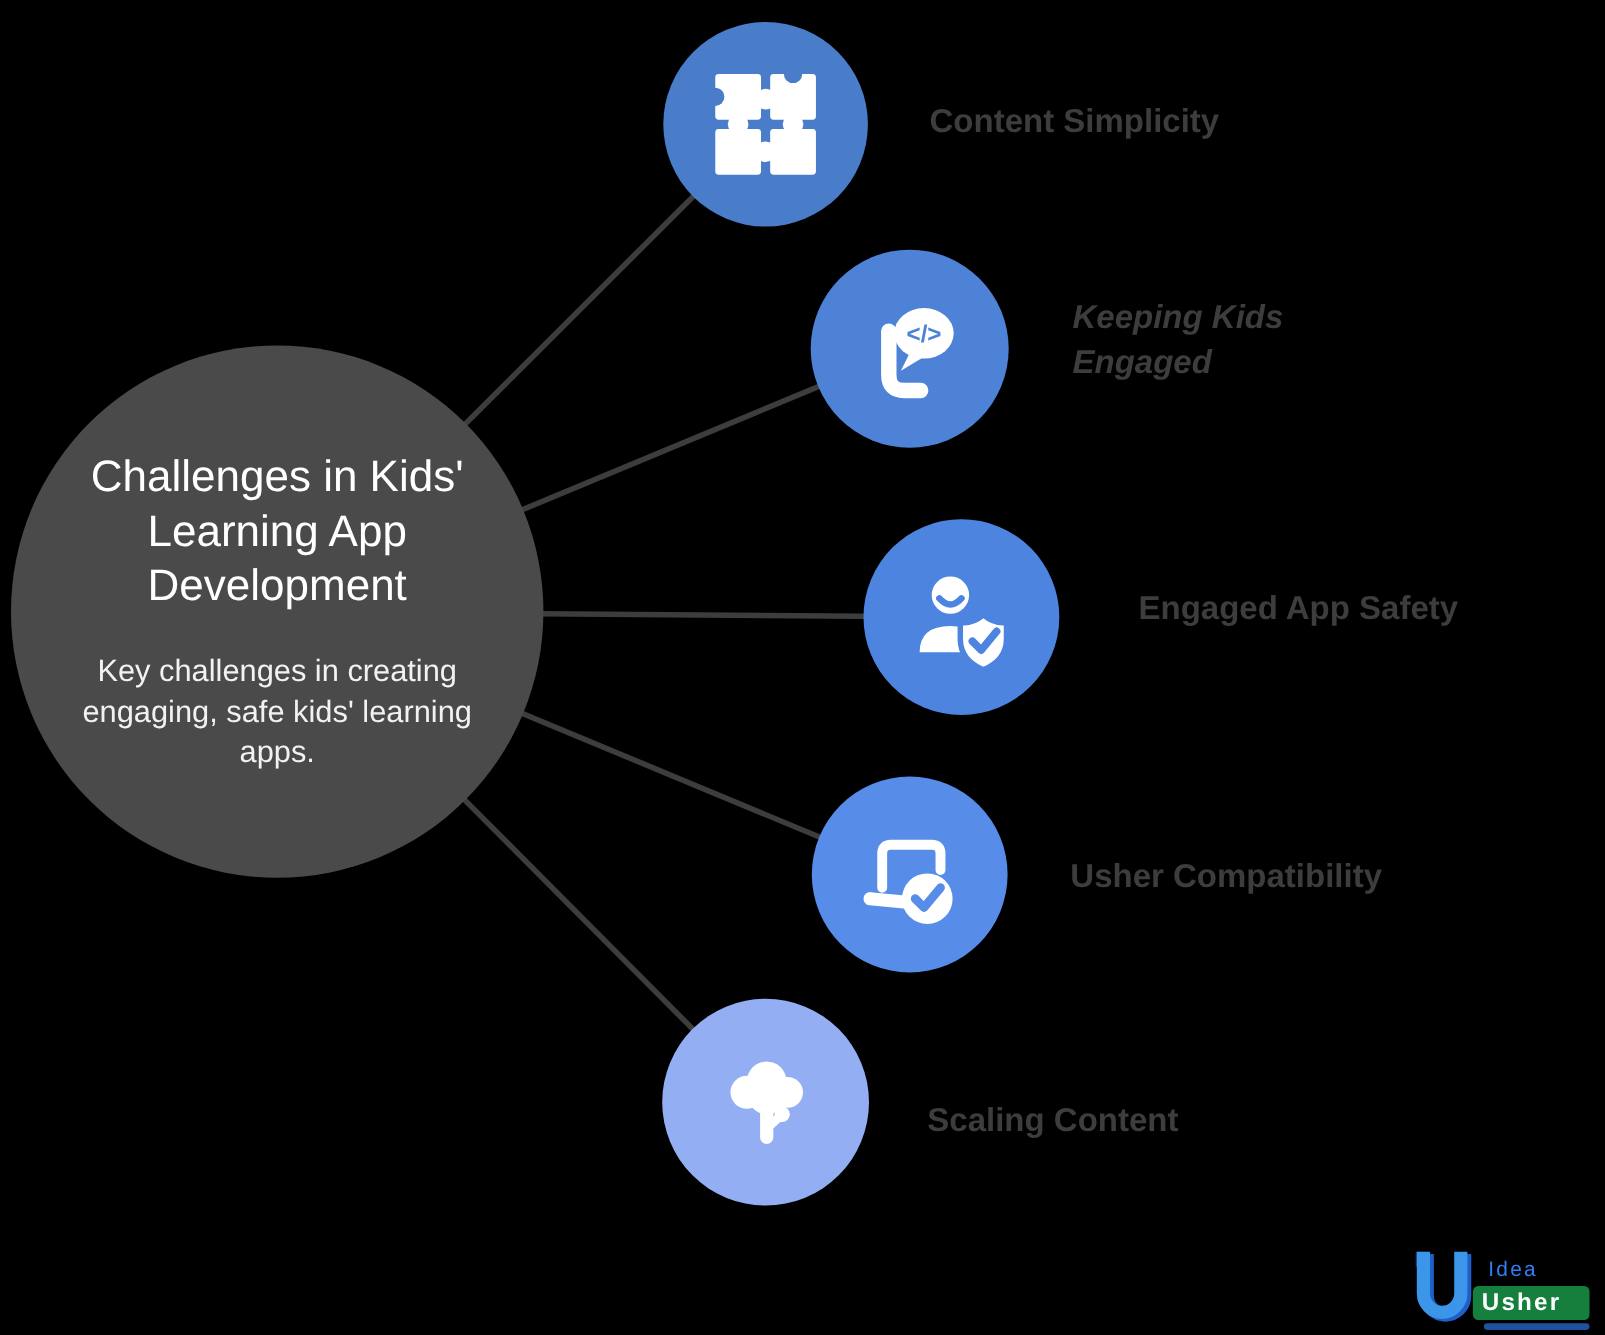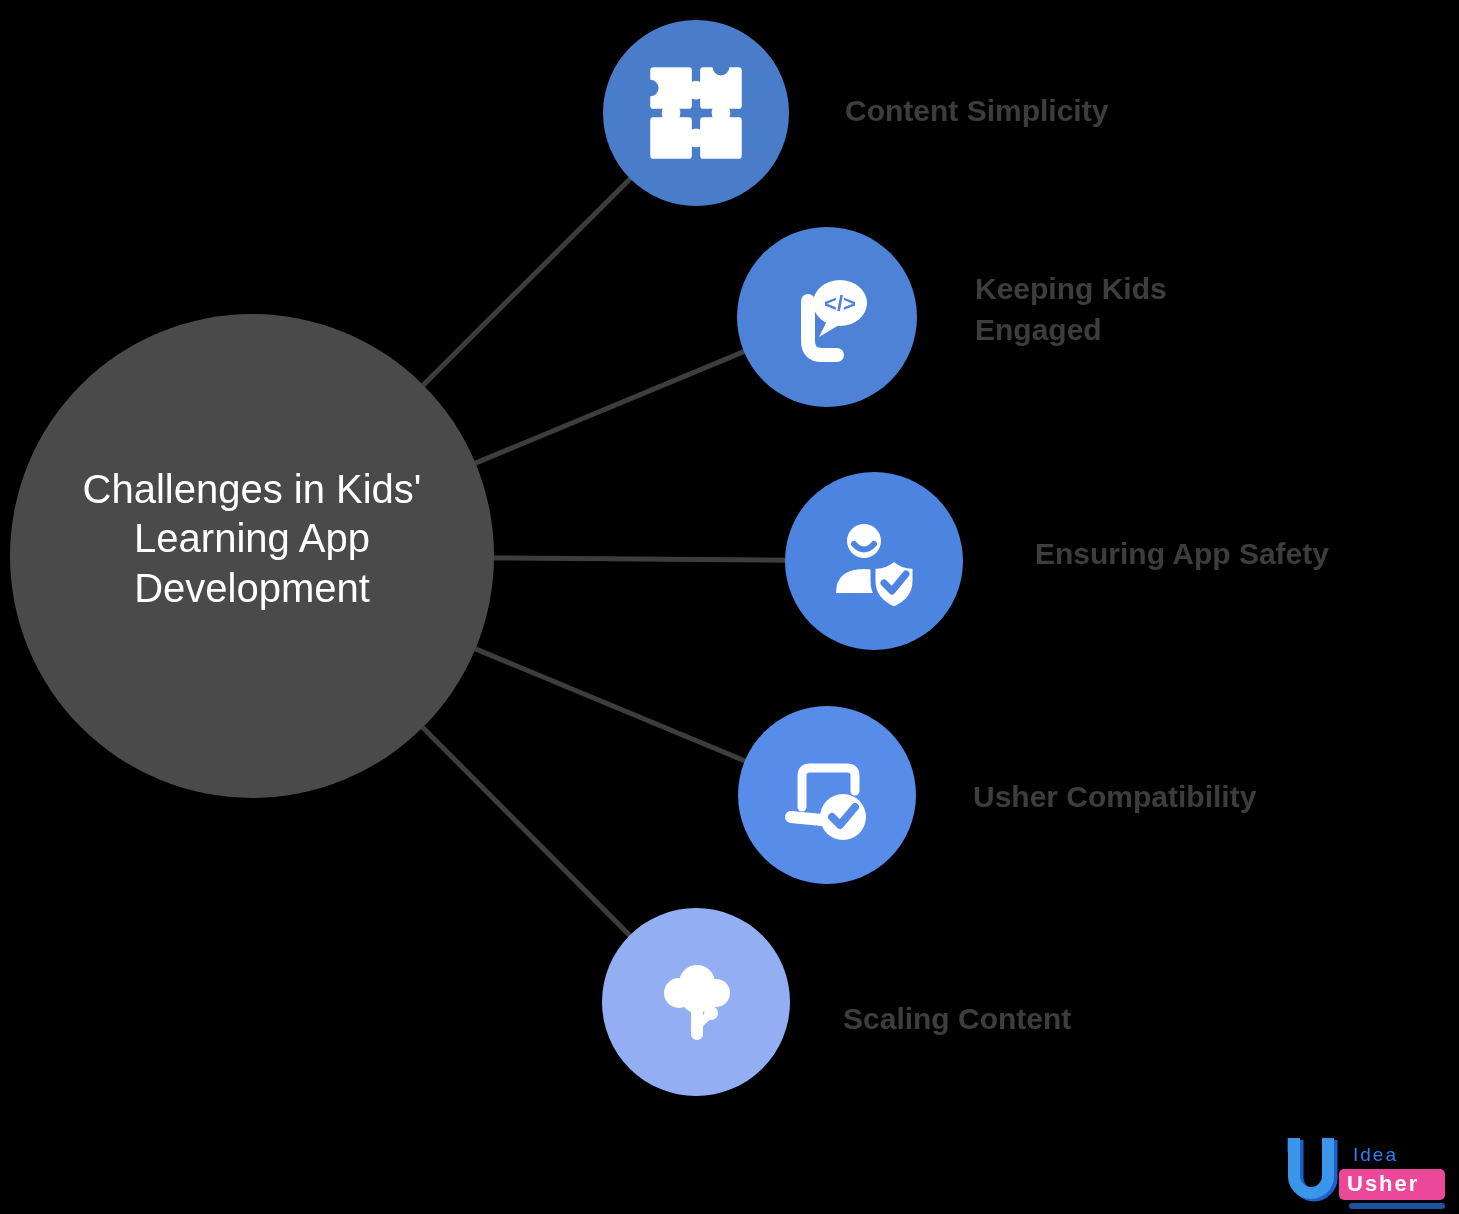--- a/index.html
+++ b/index.html
@@ -52,42 +52,42 @@
     line-height: 1.38;
     white-space: nowrap;
   }
   .node-label.wrap { white-space: normal; }
   #node-1 { left: 603px; top: 20px;  width: 186px; height: 186px; }
   #node-2 { left: 737px; top: 227px; width: 180px; height: 180px; }
   #node-3 { left: 785px; top: 472px; width: 178px; height: 178px; }
   #node-4 { left: 738px; top: 706px; width: 178px; height: 178px; }
   #node-5 { left: 602px; top: 908px; width: 188px; height: 188px; }
   #label-1 { left: 845px;  top: 90px; }
-  #label-2 { left: 975px;  top: 268px; width: 300px; }
+  #label-2 { left: 975px;  top: 268px; width: 300px; font-style: italic; }
   #label-3 { left: 1035px; top: 533px; }
   #label-4 { left: 973px;  top: 776px; }
   #label-5 { left: 843px;  top: 998px; }
   .logo {
     position: absolute;
     right: 4px; bottom: 2px;
     width: 172px; height: 78px;
     z-index: 3;
     display: flex; align-items: flex-start;
   }
   .logo-mark { width: 62px; height: 78px; flex: 0 0 auto; }
   .logo-text-col { display: flex; flex-direction: column; margin-left: -6px; margin-top: 10px; }
   .logo-idea {
     color: #2e7ef5;
     font-size: 19px; font-weight: normal;
     letter-spacing: 2px;
     margin-left: 14px;
   }
   .logo-usher-badge {
     margin-top: 3px;
-    background: #ec4899;
+    background: #15803d;
     border-radius: 5px;
     padding: 2px 8px 3px 8px;
   }
   .logo-usher {
     color: #ffffff;
     font-size: 22px; font-weight: bold;
     letter-spacing: 2px;
   }
   .logo-tagline-bar {
     margin-top: 3px; margin-left: 10px;
@@ -103,20 +103,21 @@
 <svg id="connector-layer" viewBox="0 0 1459 1214">
   <line x1="252" y1="556" x2="696" y2="113" stroke-width="5" style="stroke: rgb(61, 61, 61);"></line>
   <line x1="252" y1="556" x2="827" y2="317" stroke-width="5" style="stroke: rgb(61, 61, 61);"></line>
   <line x1="252" y1="556" x2="874" y2="561" stroke-width="5" style="stroke: rgb(61, 61, 61);"></line>
   <line x1="252" y1="556" x2="827" y2="795" stroke-width="5" style="stroke: rgb(61, 61, 61);"></line>
   <line x1="252" y1="556" x2="696" y2="1002" stroke-width="5" style="stroke: rgb(61, 61, 61);"></line>
 </svg>
 
 <div class="center-circle" style="background-color: rgb(74, 74, 74);">
   <div class="center-title">Challenges in Kids' Learning App Development</div>
+  <div class="center-subtitle">Key challenges in creating engaging, safe kids' learning apps.</div>
 </div>
 
 <div class="node-circle" id="node-1" style="background-color: rgb(74, 125, 201);">
   <svg width="104" height="104" viewBox="0 0 100 100">
     <rect x="6" y="6" width="40" height="40" rx="3" fill="#ffffff"></rect>
     <rect x="54" y="6" width="40" height="40" rx="3" fill="#ffffff"></rect>
     <rect x="6" y="54" width="40" height="40" rx="3" fill="#ffffff"></rect>
     <rect x="54" y="54" width="40" height="40" rx="3" fill="#ffffff"></rect>
     <circle cx="50" cy="28" r="9" fill="#ffffff"></circle>
     <circle cx="26" cy="50" r="9" fill="#ffffff"></circle>
@@ -140,21 +141,21 @@
 
 <div class="node-circle" id="node-3" style="background-color: rgb(76, 132, 224);">
   <svg width="100" height="100" viewBox="0 0 100 100">
     <circle cx="40" cy="30" r="17" fill="#ffffff"></circle>
     <path d="M 30,33 Q 40,44 50,33" fill="none" stroke-width="6" stroke-linecap="round" style="stroke: rgb(76, 132, 224);"></path>
     <path d="M 12,82 Q 12,58 40,58 Q 68,58 68,82 L 12,82 Z" fill="#ffffff"></path>
     <path d="M 70,48 C 76,53 84,56 91,55 L 91,70 C 91,84 82,93 70,98 C 58,93 49,84 49,70 L 49,55 C 56,56 64,53 70,48 Z" fill="#ffffff" stroke-width="5" style="stroke: rgb(76, 132, 224);"></path>
     <path d="M 60,72 L 68,80 L 82,63" fill="none" stroke-width="7" stroke-linecap="round" stroke-linejoin="round" style="stroke: rgb(76, 132, 224);"></path>
   </svg>
 </div>
-<div class="node-label" id="label-3" style="color: rgb(61, 61, 61);">Ensuring App Safety</div>
+<div class="node-label" id="label-3" style="color: rgb(61, 61, 61);">Engaged App Safety</div>
 
 <div class="node-circle" id="node-4" style="background-color: rgb(87, 140, 233);">
   <svg width="100" height="100" viewBox="0 0 100 100">
     <path d="M 25,62 L 25,31 Q 25,23 33,23 L 70,23 Q 78,23 78,31 L 78,46" fill="none" stroke="#ffffff" stroke-width="9" stroke-linecap="round"></path>
     <path d="M 14,72 L 45,75" fill="none" stroke="#ffffff" stroke-width="12" stroke-linecap="round"></path>
     <circle cx="66" cy="72" r="23" fill="#ffffff"></circle>
     <path d="M 55,72 L 63,80 L 78,62" fill="none" stroke-width="8" stroke-linecap="round" stroke-linejoin="round" style="stroke: rgb(87, 140, 233);"></path>
   </svg>
 </div>
 <div class="node-label" id="label-4" style="color: rgb(61, 61, 61);">Usher Compatibility</div>

